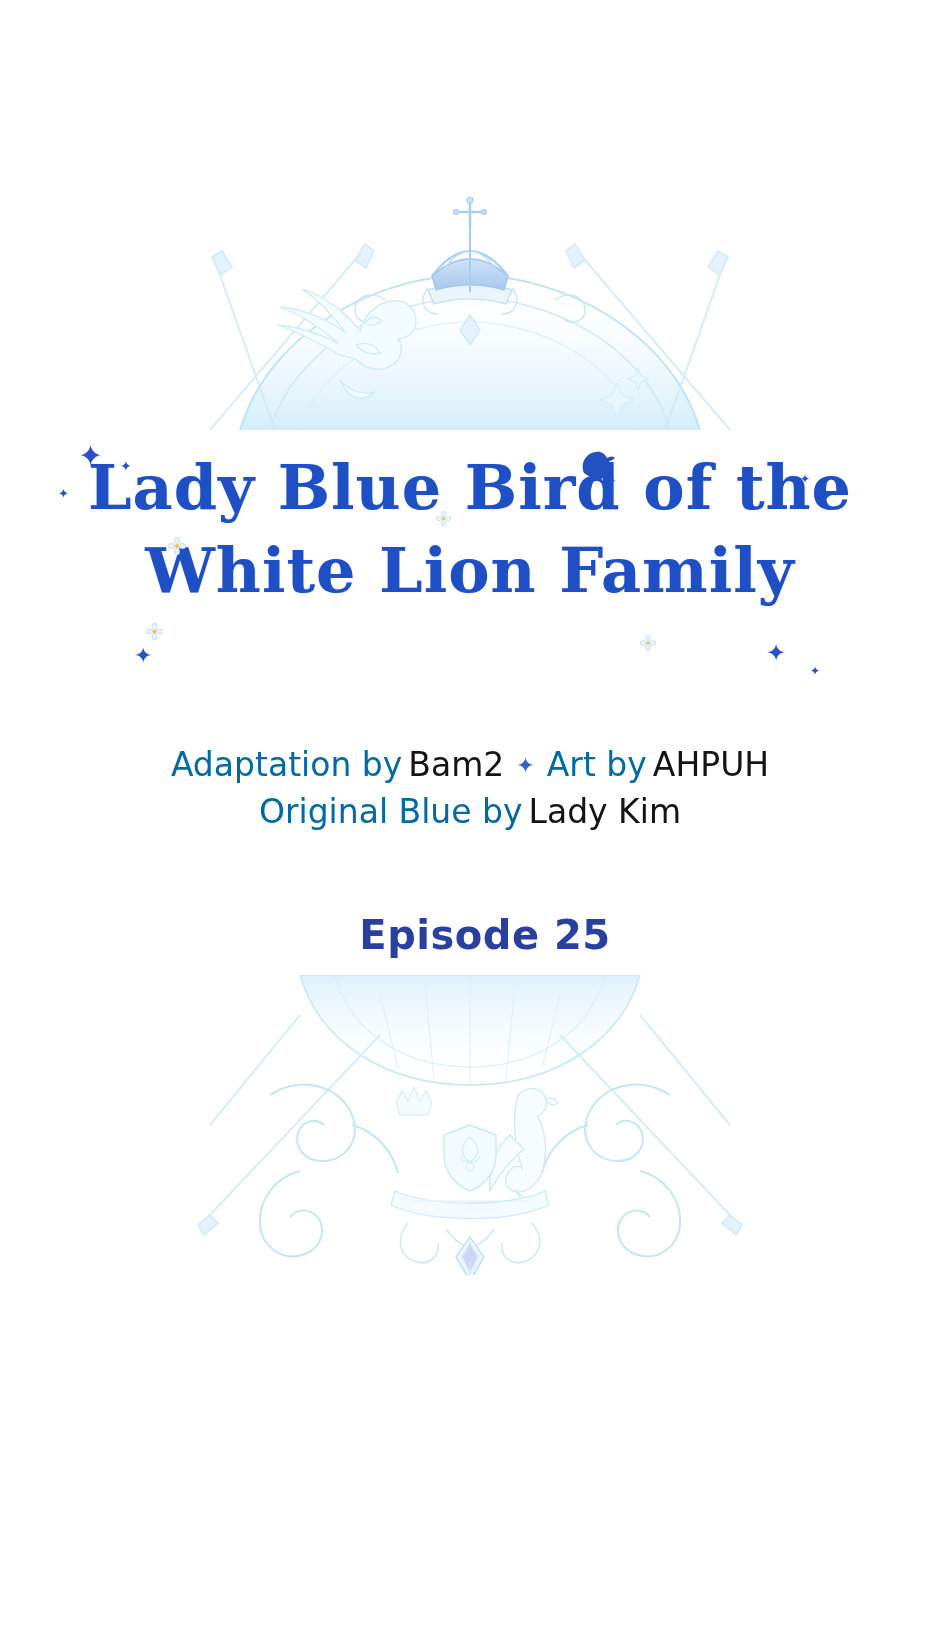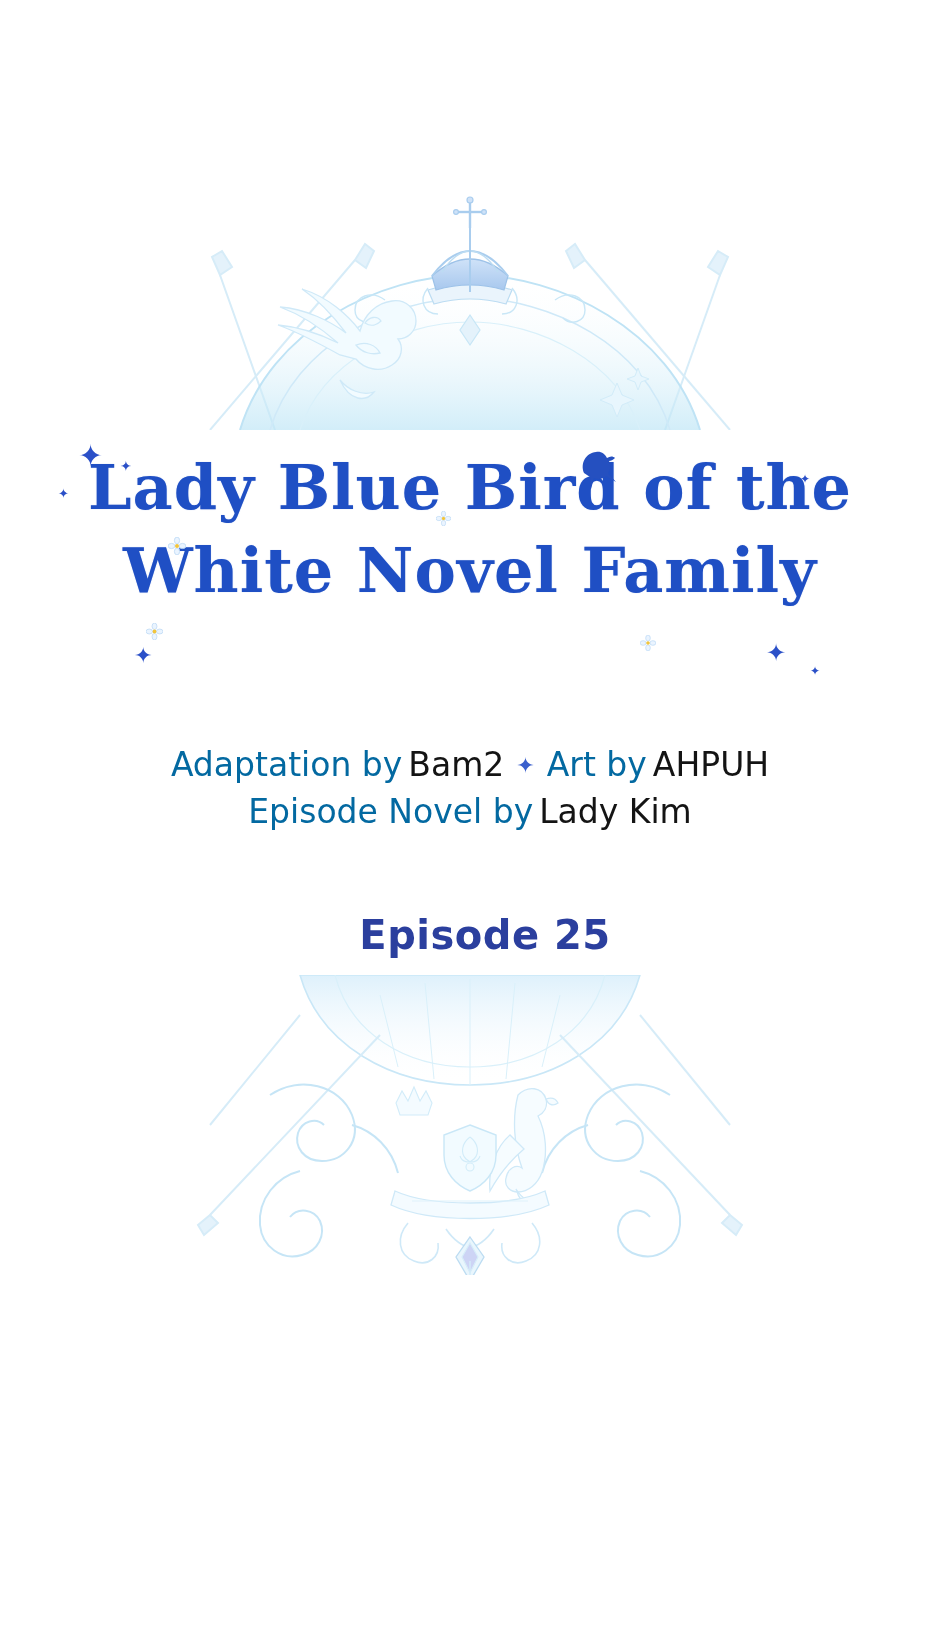--- a/index.html
+++ b/index.html
@@ -177,21 +177,21 @@
     <h1 class="title-line title-line-1">Lady Blue Bird of the</h1>
 
     <span class="bird-perch" style="left:572px; top:-12px;">
       <svg width="44" height="46" viewBox="0 0 44 46" aria-hidden="true">
         <path d="M12 30 c-4 -10 2 -20 12 -21 c5 -1 9 2 11 6 c3 -2 6 -2 8 0
                  c-2 2 -4 3 -6 3 c2 4 2 9 -1 12 l8 9 l-10 -6 c-3 3 -8 4 -12 2
                  l-3 11 l-1 -12 z" fill="#2550c0"></path>
       </svg>
     </span>
 
-    <h1 class="title-line title-line-2">White Novel Family</h1>
+    <h1 class="title-line title-line-2">White Lion Family</h1>
 
     <span class="sparkle" style="left:134px; top:190px; font-size:22px;">✦</span>
     <span class="sparkle" style="left:766px; top:186px; font-size:24px;">✦</span>
     <span class="sparkle" style="left:810px; top:210px; font-size:12px;">✦</span>
 
     <span class="flower" style="left:168px; top:82px;">
       <svg width="18" height="18" viewBox="0 0 18 18" aria-hidden="true">
         <g fill="#eaf4ff" stroke="#bcd9f5" stroke-width=".8">
           <ellipse cx="9" cy="3.5" rx="2.6" ry="3.4"></ellipse>
           <ellipse cx="14.5" cy="9" rx="3.4" ry="2.6"></ellipse>
@@ -234,21 +234,21 @@
         <circle cx="9" cy="9" r="2" fill="#f2c53d"></circle>
       </svg>
     </span>
   </div>
 
   <div class="credits">
     <div class="credit-row">
       <span class="c-label">Adaptation by</span><span class="c-name">Bam2</span><span class="c-sep">✦</span><span class="c-label">Art by</span><span class="c-name">AHPUH</span>
     </div>
     <div class="credit-row">
-      <span class="c-label">Episode Novel by</span><span class="c-name">Lady Kim</span>
+      <span class="c-label">Original Blue by</span><span class="c-name">Lady Kim</span>
     </div>
   </div>
 
   <div class="episode">Episode 25</div>
 
   <div class="ornament-bottom">
     <svg width="640" height="300" viewBox="0 0 640 300" fill="none" stroke="#c9e7f7" stroke-width="1.2" aria-hidden="true">
       <defs>
         <linearGradient id="domeFill" x1="0" y1="0" x2="0" y2="1">
           <stop offset="0%" stop-color="#d8eefb" stop-opacity=".85"></stop>

